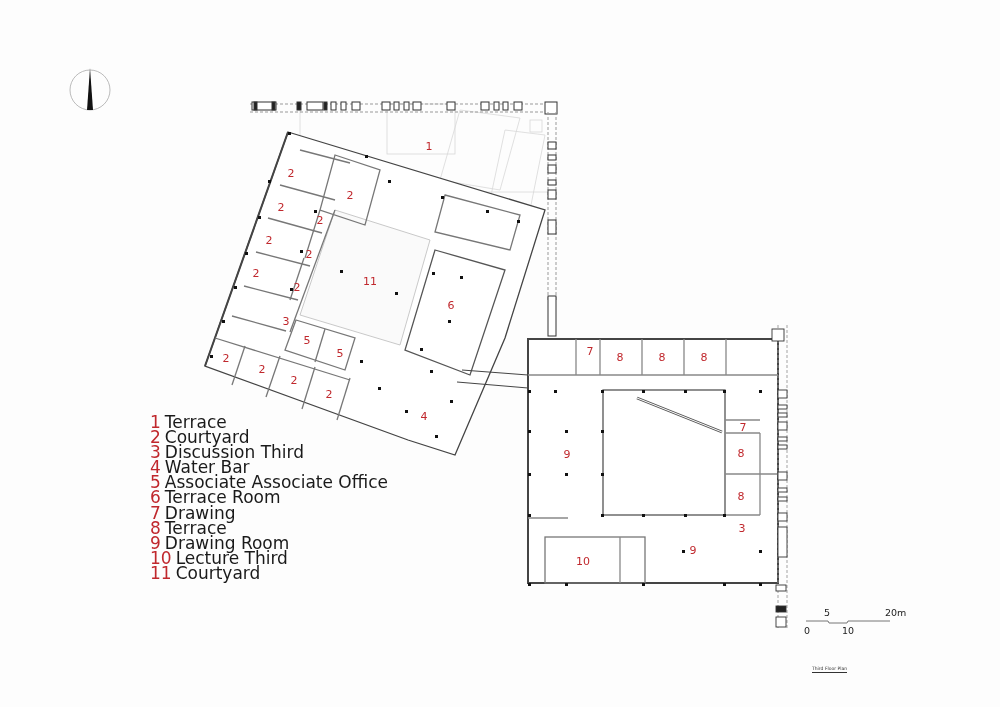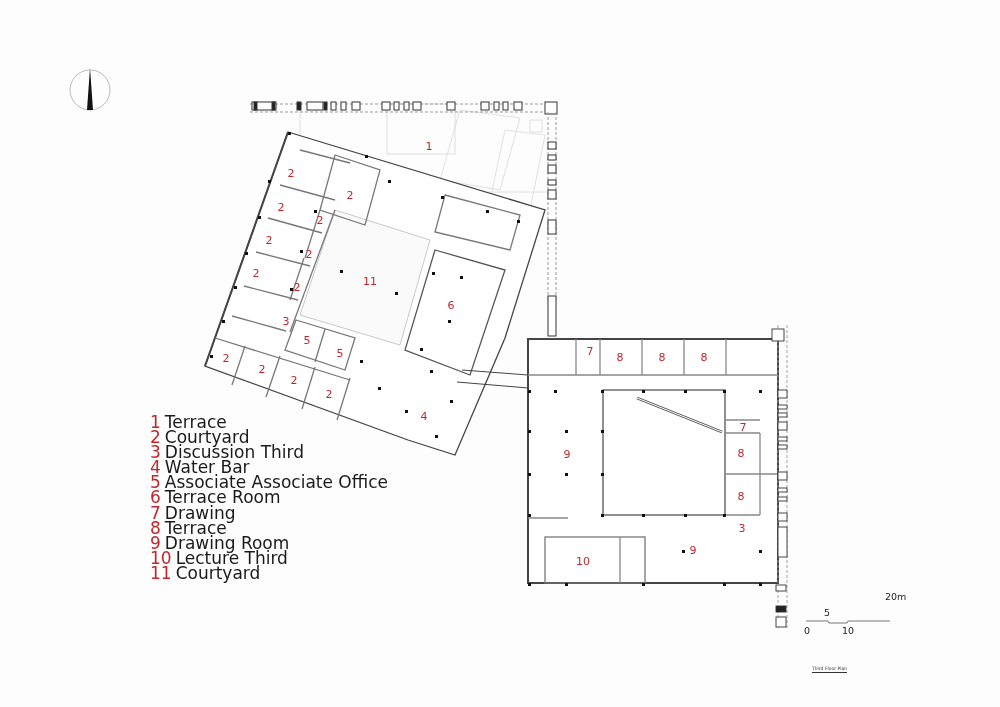--- a/index.html
+++ b/index.html
@@ -247,17 +247,17 @@
     <span class="room-label" style="left: 743px; top: 427px; color: rgb(192, 40, 45);">7</span>
     <span class="room-label" style="left: 567px; top: 454px; color: rgb(192, 40, 45);">9</span>
     <span class="room-label" style="left: 741px; top: 453px; color: rgb(192, 40, 45);">8</span>
     <span class="room-label" style="left: 741px; top: 496px; color: rgb(192, 40, 45);">8</span>
     <span class="room-label" style="left: 742px; top: 528px; color: rgb(192, 40, 45);">3</span>
     <span class="room-label" style="left: 693px; top: 550px; color: rgb(192, 40, 45);">9</span>
     <span class="room-label" style="left: 583px; top: 561px; color: rgb(192, 40, 45);">10</span>
   </div>
 
 <span class="scale-txt" style="left:824px;top:607px;">5</span>
-<span class="scale-txt" style="left:885px;top:591px;">20m</span>
+<span class="scale-txt" style="left:885px;top:607px;">20m</span>
 <span class="scale-txt" style="left:804px;top:625px;">0</span>
 <span class="scale-txt" style="left:842px;top:625px;">10</span>
 
 <div class="caption">Third Floor Plan</div>
 
 </body></html>

